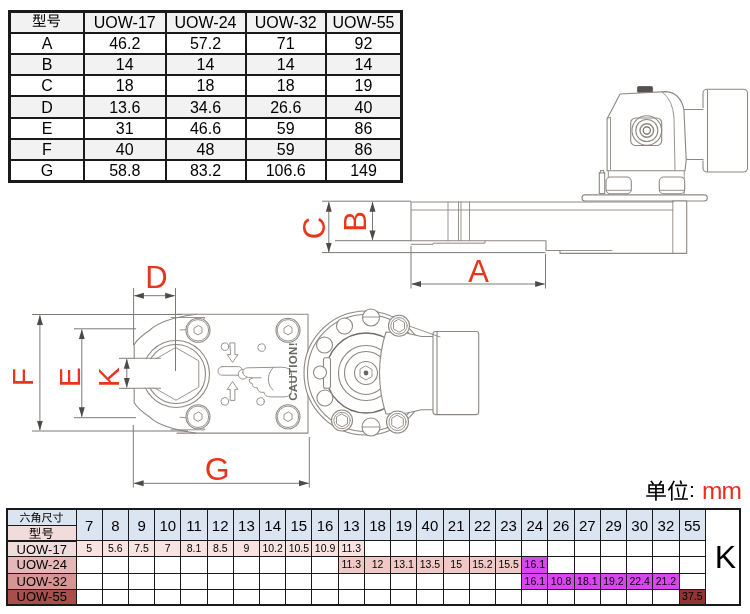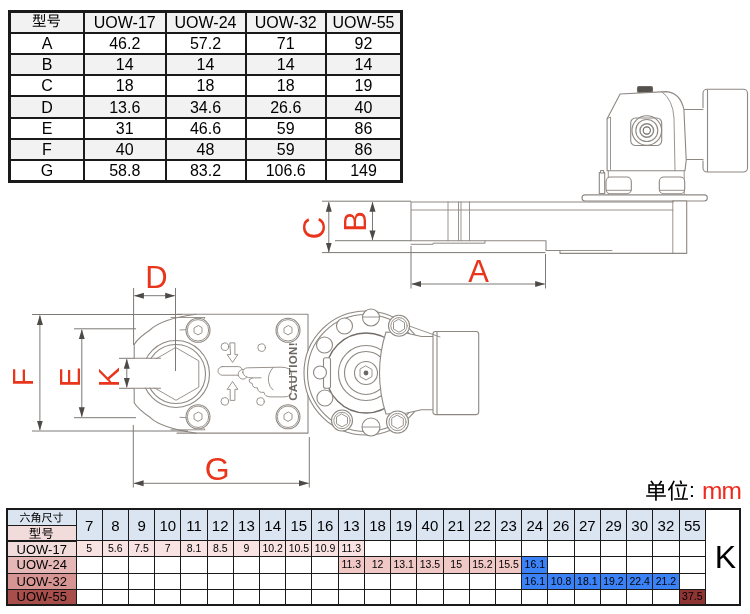--- a/index.html
+++ b/index.html
@@ -17,21 +17,21 @@
   #t2 td{border:1.5px solid #1a1a1a;font-size:10.5px;color:#000;line-height:11px;}
   #t2 td.lbl{font-size:13px;line-height:13px;}
   #t2 td.hb{background:#dbe5f1;font-size:15px;}
   #t2 td.h1{background:#dbe5f1;font-size:11px;height:15px;line-height:15px;}
   #t2 td.h2{background:#f2dcdb;font-size:12.5px;border-bottom:2.5px solid #1a1a1a;height:13px;line-height:13px;}
   #t2 td.p1{background:#f2dcdb;}
   #t2 td.v1{background:#f8e3e2;}
   #t2 td.p2{background:#e5b8b7;}
   #t2 td.v2{background:#f0c8c6;}
   #t2 td.p3{background:#d69593;}
-  #t2 td.v3{background:#3b82f6;}
+  #t2 td.v3{background:#d946ef;}
   #t2 td.p4{background:#a84f4b;}
   #t2 td.v4{background:#8e3433;}
   #t2 td.kc{background:#fff;font-size:32px;padding-left:6px;}
   svg{position:absolute;left:0;top:0;}
 </style>
 </head>
 <body>
 <table id="t1">
  <colgroup>
       <col style="width:74.5px">

